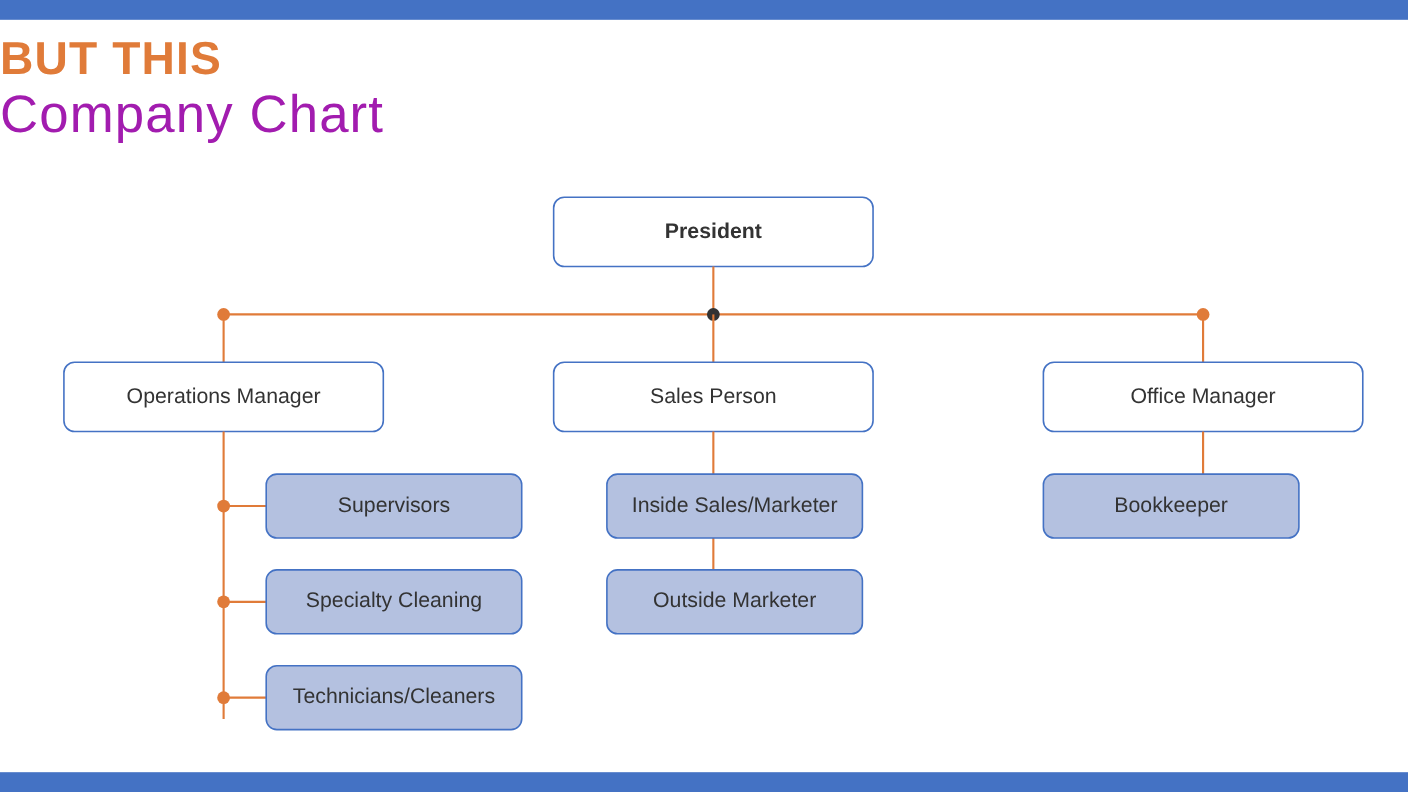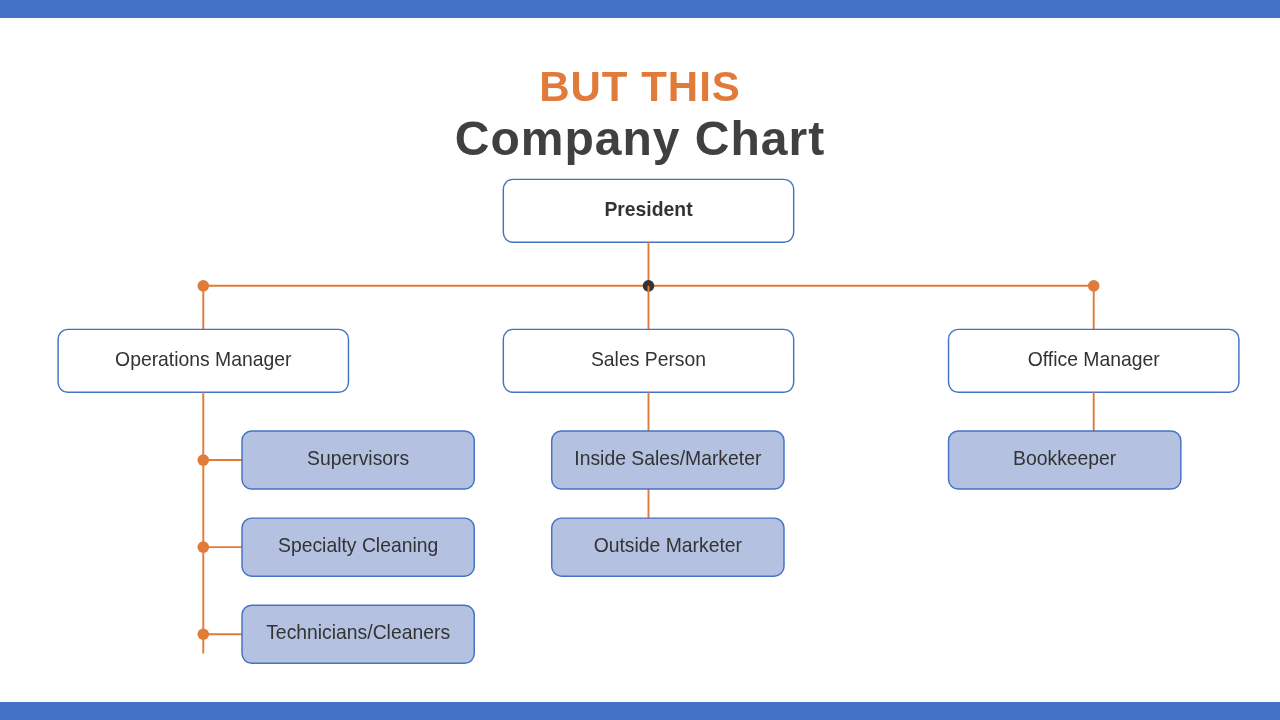--- a/index.html
+++ b/index.html
@@ -24,36 +24,35 @@
       position: absolute;
       bottom: 0; left: 0; right: 0;
       height: 18px;
       background: #4472c4;
     }
 
     .title-area {
       position: absolute;
       top: 30px;
       left: 0; right: 0;
-      text-align: center;
-      margin-top: 34px;
+      text-align: left;
     }
 
     .title-but-this {
       font-size: 42px;
       font-weight: bold;
       color: #e07b39;
       letter-spacing: 1px;
       line-height: 1.1;
     }
 
     .title-company-chart {
       font-size: 48px;
-      color: #404040;
-      font-weight: 700;
+      color: #a21caf;
+      font-weight: 400;
       letter-spacing: 1px;
       line-height: 1.2;
     }
 
     
     .chart-area {
       position: absolute;
       top: 160px;
       left: 0; right: 0;
       bottom: 18px;

